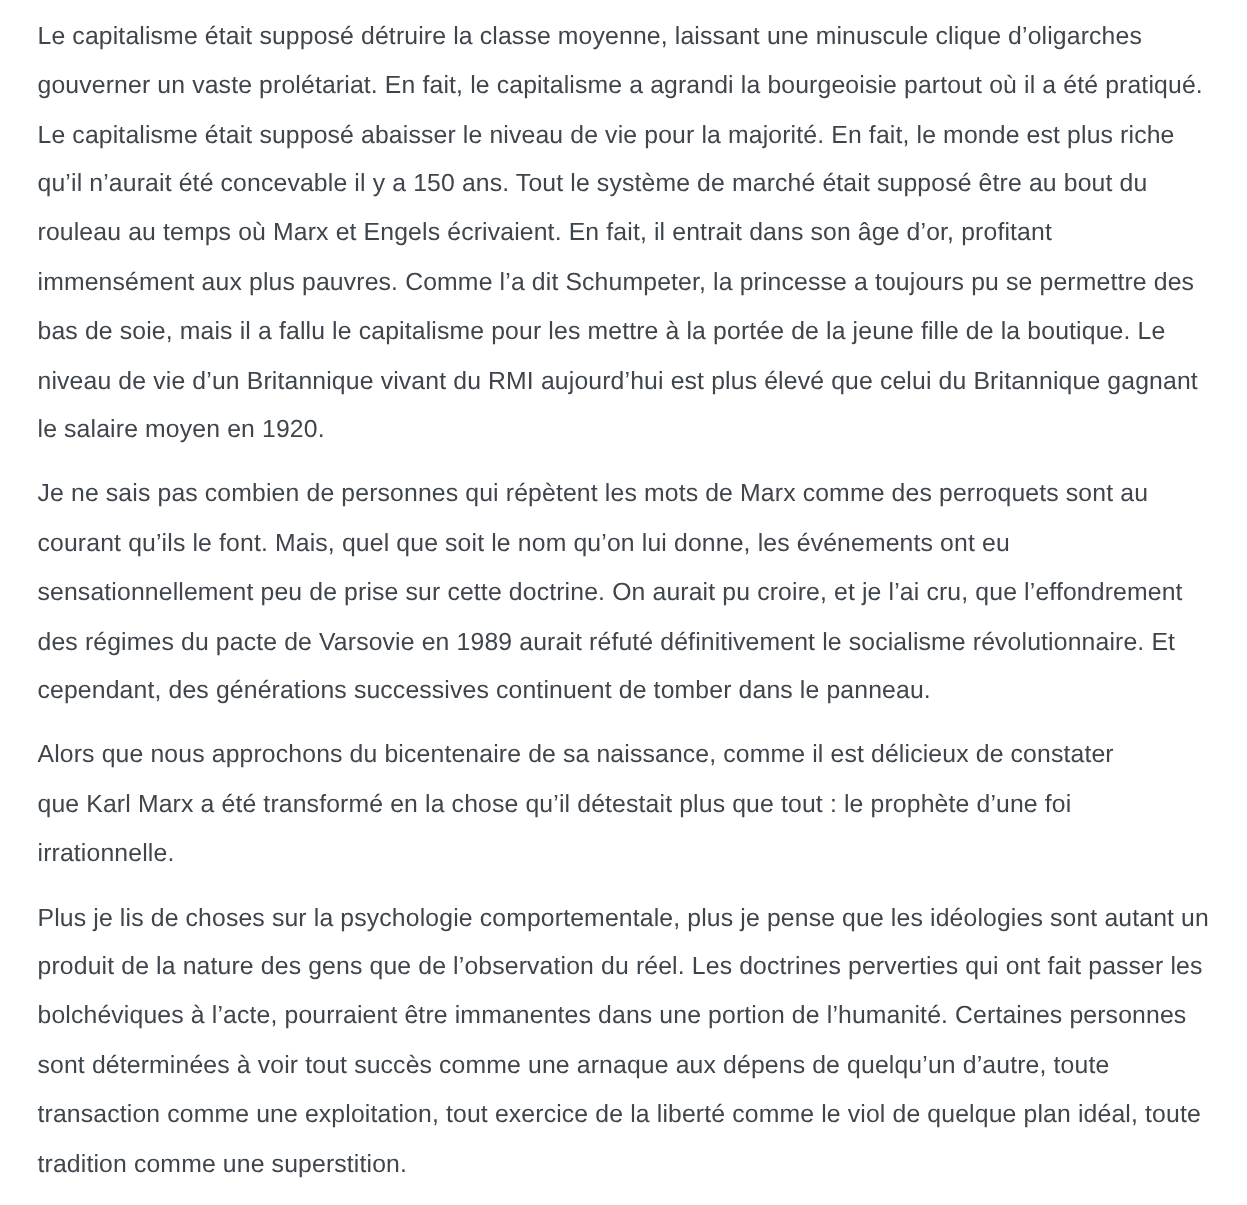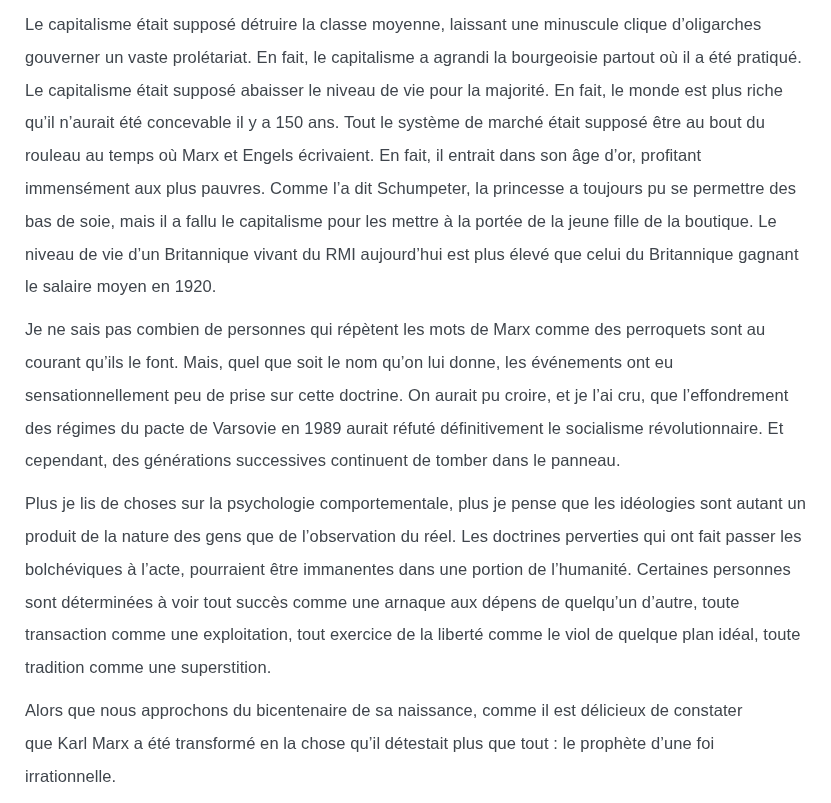--- a/index.html
+++ b/index.html
@@ -39,22 +39,22 @@
 rouleau au temps où Marx et Engels écrivaient. En fait, il entrait dans son âge d’or, profitant
 immensément aux plus pauvres. Comme l’a dit Schumpeter, la princesse a toujours pu se permettre des
 bas de soie, mais il a fallu le capitalisme pour les mettre à la portée de la jeune fille de la boutique. Le
 niveau de vie d’un Britannique vivant du RMI aujourd’hui est plus élevé que celui du Britannique gagnant
 le salaire moyen en 1920.</p>
   <p class="para">Je ne sais pas combien de personnes qui répètent les mots de Marx comme des perroquets sont au
 courant qu’ils le font. Mais, quel que soit le nom qu’on lui donne, les événements ont eu
 sensationnellement peu de prise sur cette doctrine. On aurait pu croire, et je l’ai cru, que l’effondrement
 des régimes du pacte de Varsovie en 1989 aurait réfuté définitivement le socialisme révolutionnaire. Et
 cependant, des générations successives continuent de tomber dans le panneau.</p>
+  <p class="para">Alors que nous approchons du bicentenaire de sa naissance, comme il est délicieux de constater
+que Karl Marx a été transformé en la chose qu’il détestait plus que tout : le prophète d’une foi
+irrationnelle.</p>
   <p class="para">Plus je lis de choses sur la psychologie comportementale, plus je pense que les idéologies sont autant un
 produit de la nature des gens que de l’observation du réel. Les doctrines perverties qui ont fait passer les
 bolchéviques à l’acte, pourraient être immanentes dans une portion de l’humanité. Certaines personnes
 sont déterminées à voir tout succès comme une arnaque aux dépens de quelqu’un d’autre, toute
 transaction comme une exploitation, tout exercice de la liberté comme le viol de quelque plan idéal, toute
 tradition comme une superstition.</p>
-  <p class="para">Alors que nous approchons du bicentenaire de sa naissance, comme il est délicieux de constater
-que Karl Marx a été transformé en la chose qu’il détestait plus que tout : le prophète d’une foi
-irrationnelle.</p>
 </main>
 
 </body></html>

